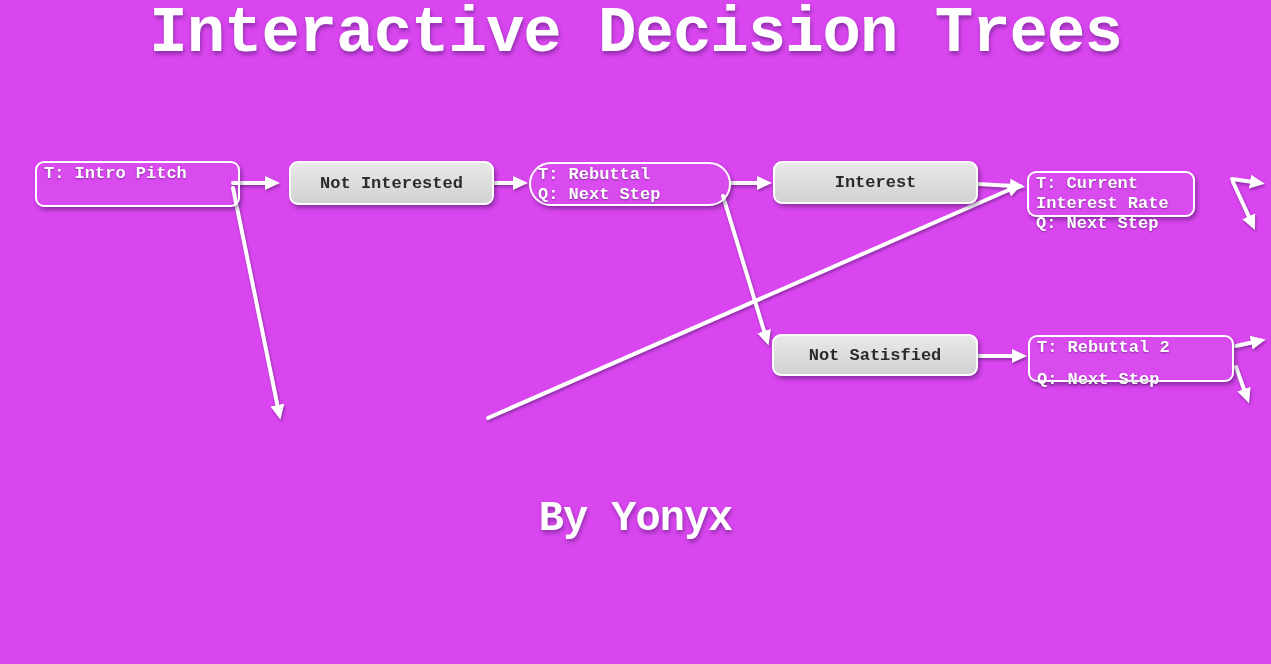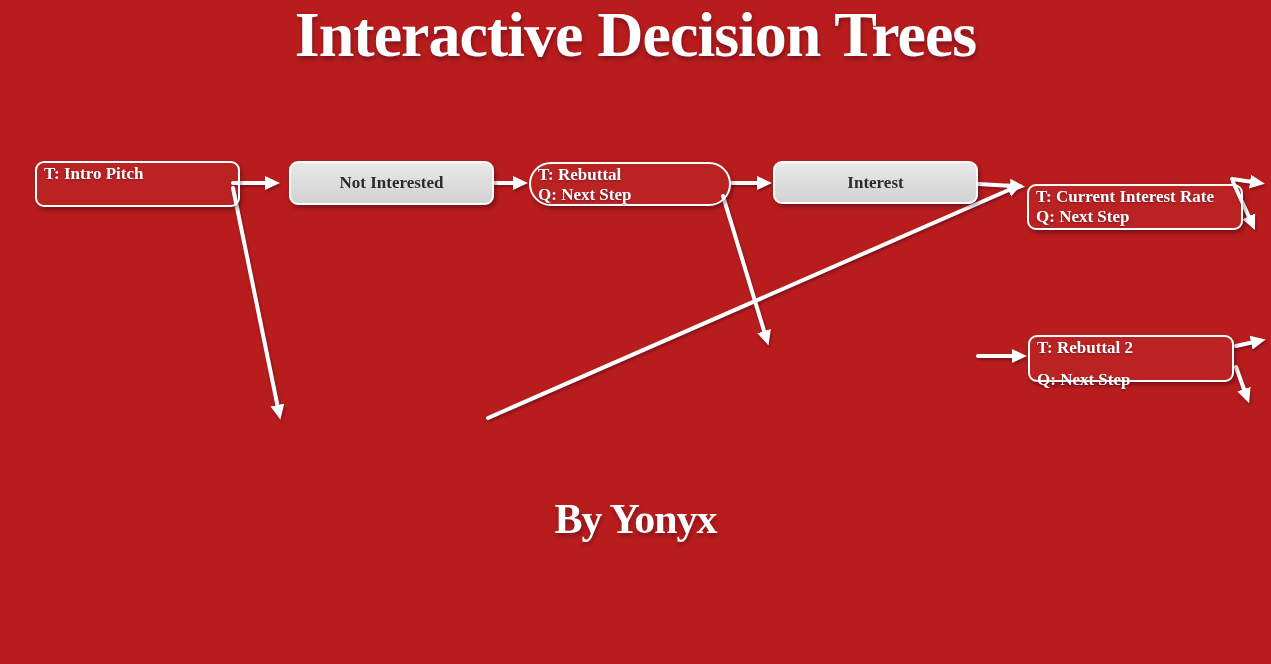--- a/index.html
+++ b/index.html
@@ -1,21 +1,21 @@
 <!DOCTYPE html>
 <html><head>
 <meta charset="utf-8">
 <style>
   html,body{margin:0;padding:0;}
   .screen{
     position:relative;
     width:1271px;height:664px;
-    background:#b91c1c;
+    background:#d946ef;
     overflow:hidden;
-    font-family:Liberation Serif, serif;
+    font-family:Liberation Mono, monospace;
   }
   .big-title{
     position:absolute;top:-2px;left:0;width:100%;
     text-align:center;
     color:#ffffff;
     font-size:64px;font-weight:600;letter-spacing:-1px;
     text-shadow:1px 3px 4px rgba(0,0,40,0.35);
     white-space:nowrap;
   }
   .byline{
@@ -95,25 +95,28 @@
 
   <div class="node topic" style="left:529px;top:162px;width:202px;height:44px;border-radius:22px;">
     <span>T: Rebuttal</span>
     <span>Q: Next Step</span>
   </div>
 
   <div class="node choice" style="left:773px;top:161px;width:205px;height:43px;">
     <span>Interest</span>
   </div>
 
-  <div class="node topic" style="left:1027px;top:171px;width:216px;height:46px;margin-top:13px;">
+  <div class="node topic" style="left:1027px;top:171px;width:168px;height:46px;">
     <span>T: Current Interest Rate</span>
     <span>Q: Next Step</span>
   </div>
 
+  <div class="node choice" style="left:772px;top:334px;width:206px;height:42px;">
+    <span>Not Satisfied</span>
+  </div>
 
   <div class="node topic" style="left:1028px;top:335px;width:206px;height:47px;gap:12px;">
     <span>T: Rebuttal 2</span>
     <span>Q: Next Step</span>
   </div>
 
 
   <div class="byline">By Yonyx</div>
 
 </div>

